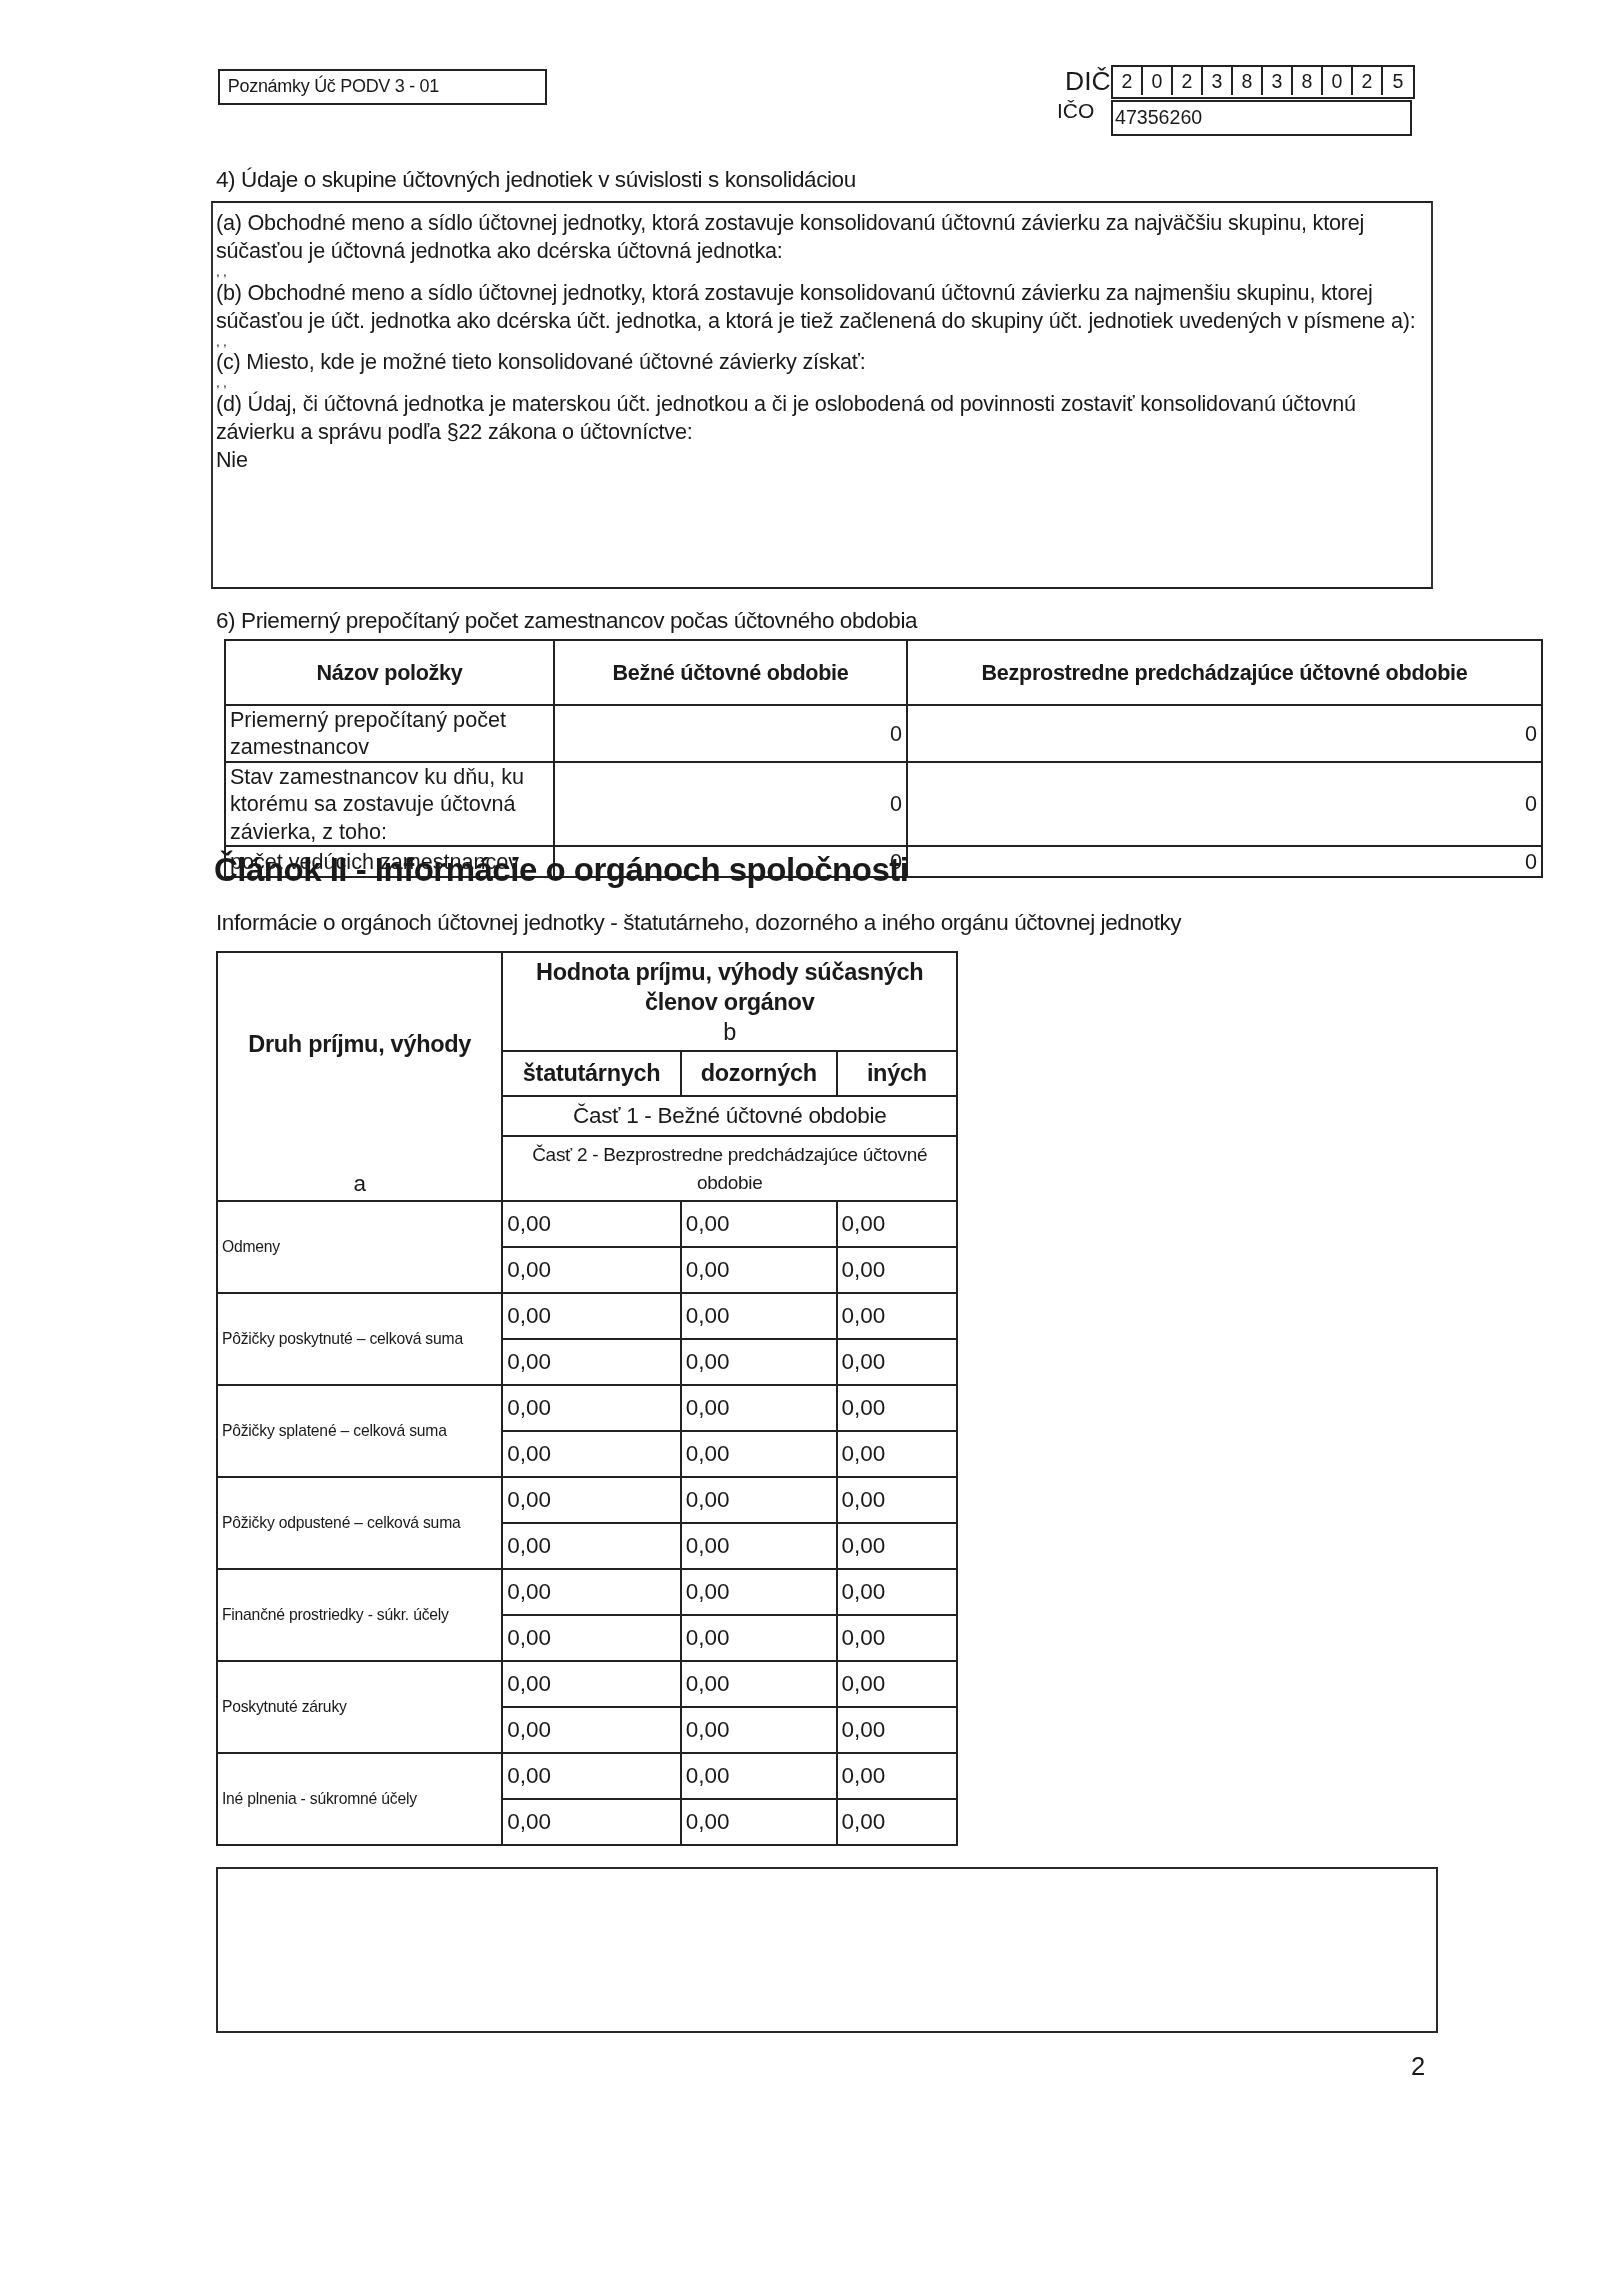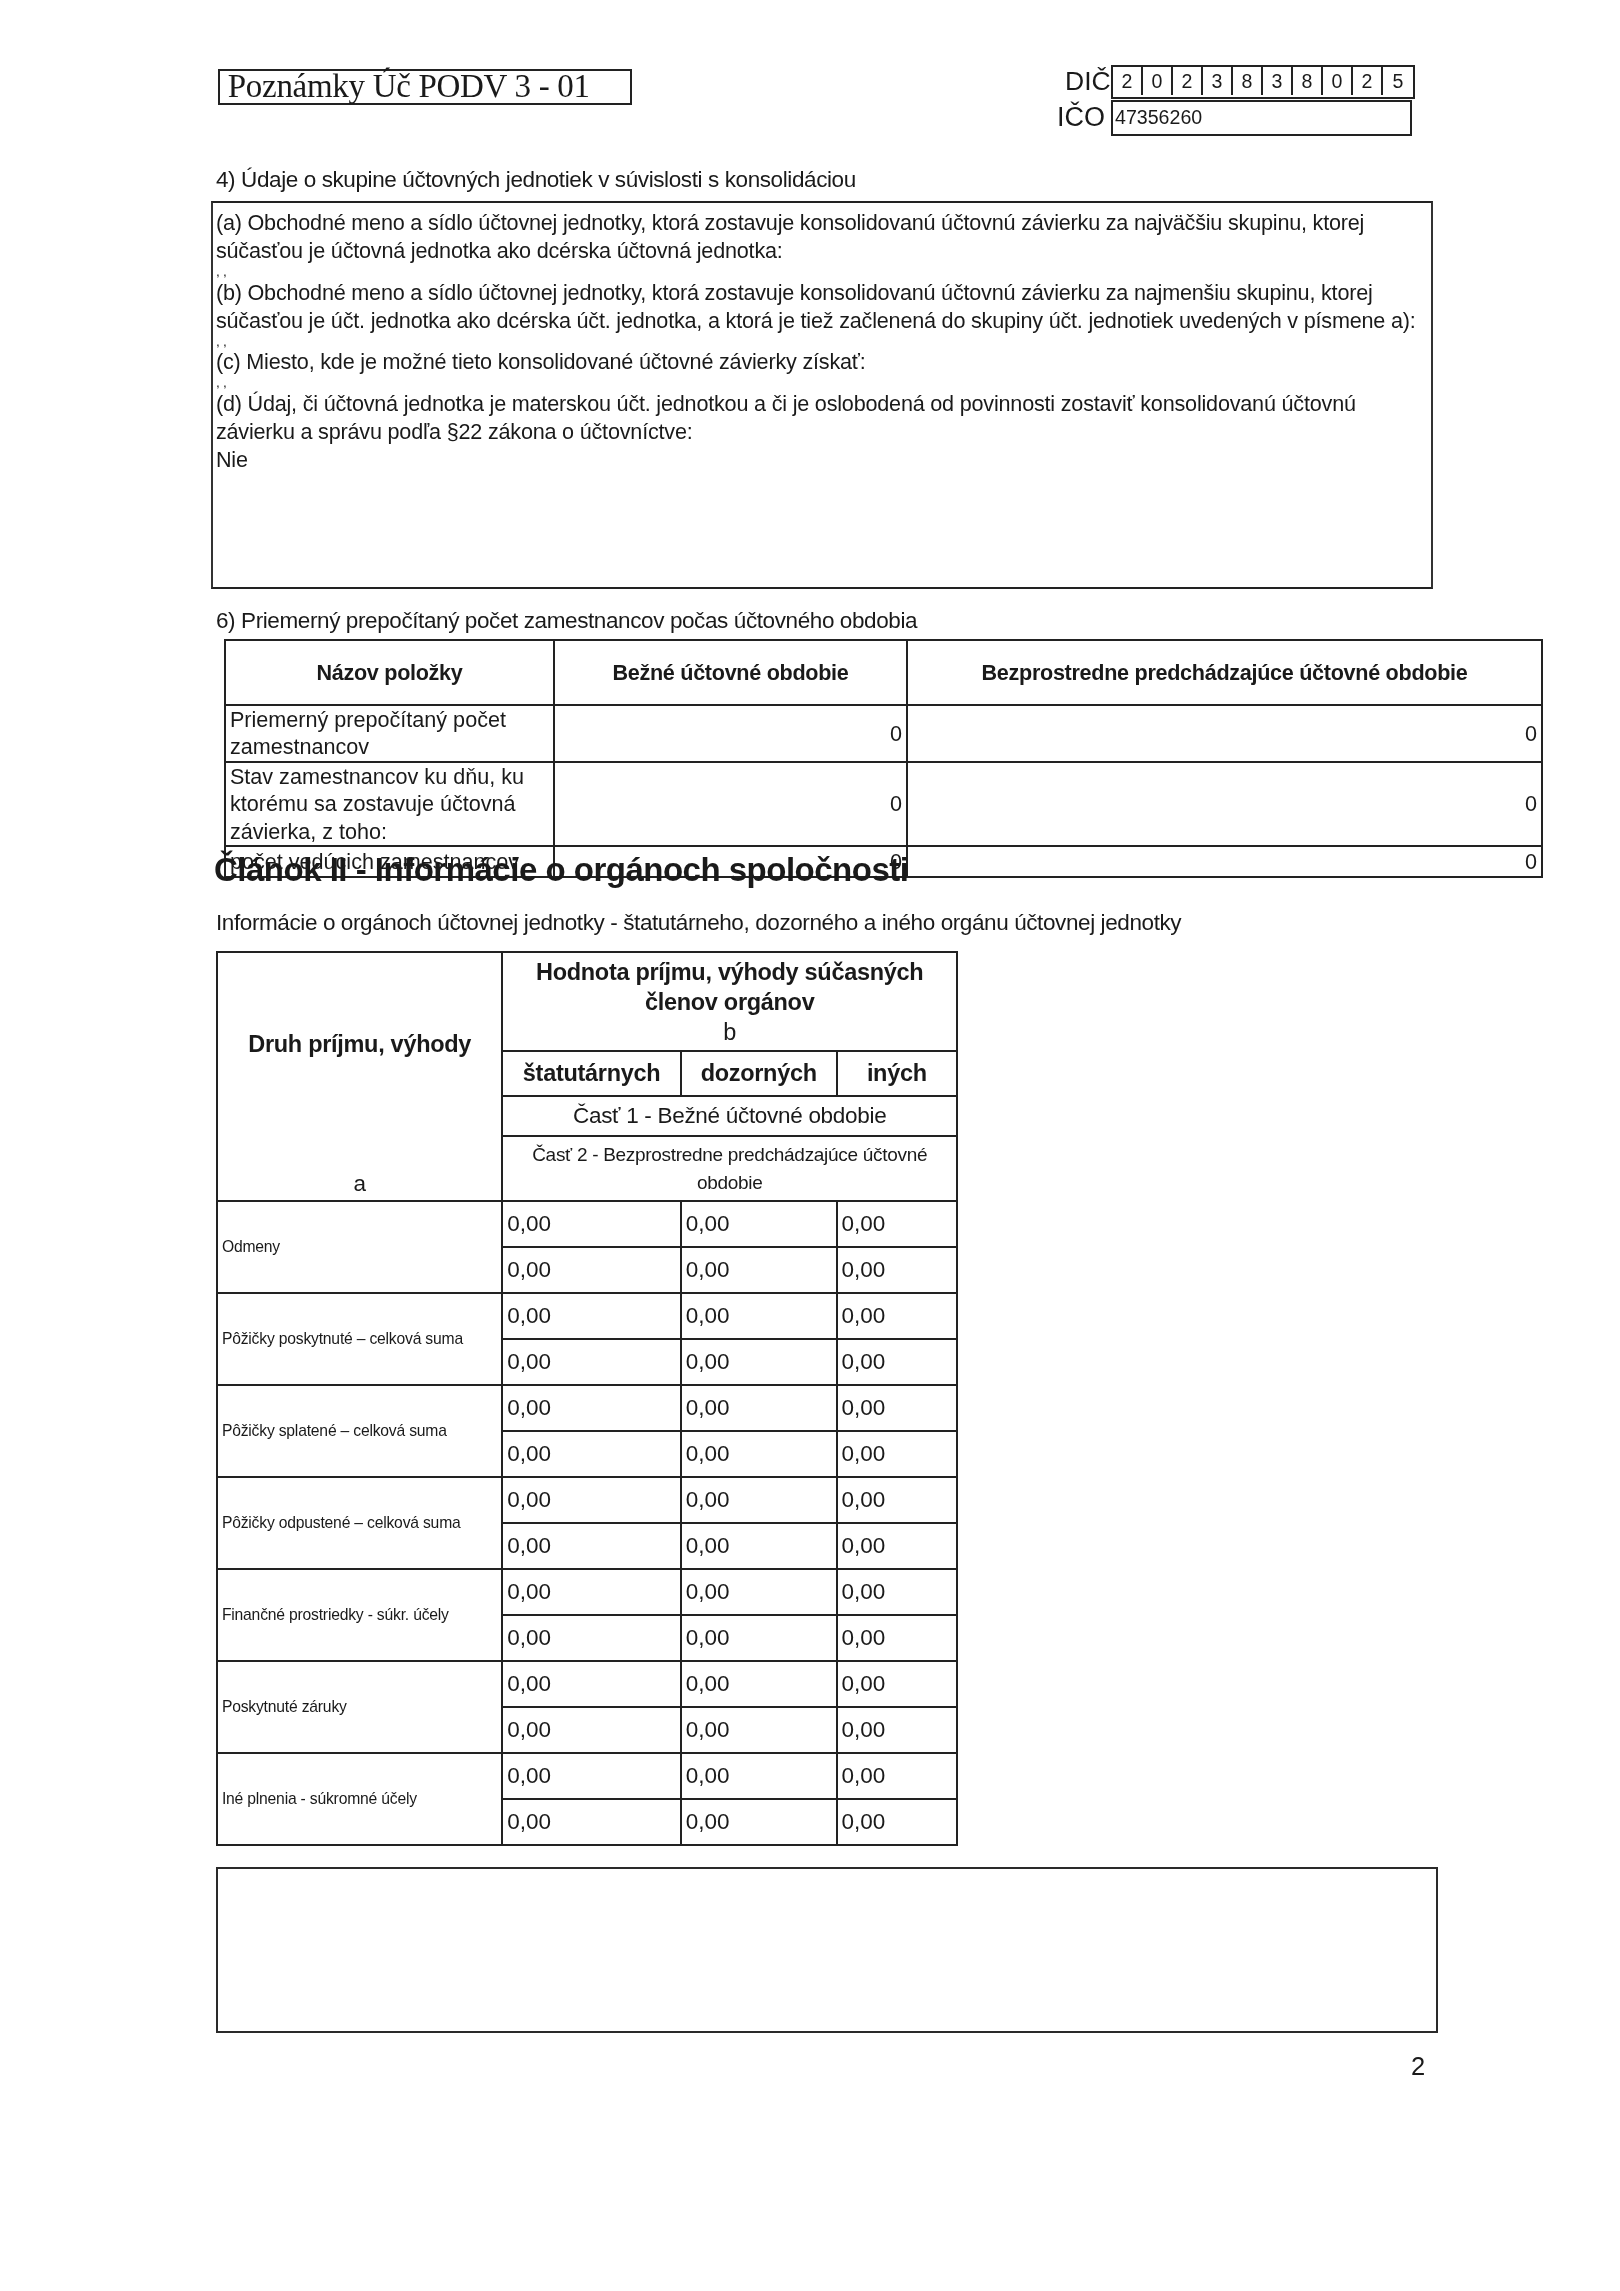--- a/index.html
+++ b/index.html
@@ -1,23 +1,23 @@
 <!DOCTYPE html>
 <html><head>
 <meta charset="utf-8">
 <style>
   * { box-sizing: border-box; margin: 0; padding: 0; }
   html, body { width: 1620px; height: 2292px; background: #ffffff; }
   body { position: relative; font-family: "Liberation Sans", sans-serif; color: #1a1a1a; overflow: hidden; }
   .abs { position: absolute; }
 
   
-  .form-id { left: 218px; top: 69px; width: 414px; height: 36px; border: 2.9px solid #222; font-size: 33px; line-height: 30px; padding-left: 7.8px; letter-spacing: -0.3px; font-family: Liberation Serif, serif; }
+  .form-id { left: 218px; top: 69px; width: 329px; height: 36px; border: 2.9px solid #222; font-size: 18px; line-height: 30px; padding-left: 7.8px; letter-spacing: -0.3px; }
   .dic-label { left: 1065px; top: 65px; font-size: 26.5px; line-height: 33px; }
-  .ico-label { left: 1057px; top: 101px; font-size: 27px; line-height: 33px; text-align: right; }
+  .ico-label { left: 1057px; top: 94px; font-size: 21px; line-height: 33px; text-align: right; }
   .dic-boxes { left: 1111px; top: 65px; height: 34px; display: flex; border: 2.9px solid #222; }
   .dic-digit { width: 30px; height: 28px; border-right: 2px solid #222; font-size: 19.6px; text-align: center; line-height: 28px; }
   .dic-digit:last-child { border-right: none; }
   .ico-box { left: 1111px; top: 100px; width: 301px; height: 36px; border: 2.9px solid #222; font-size: 19.6px; line-height: 30px; padding-left: 2px; }
 
   
   .sec4-title { left: 216px; top: 167px; font-size: 22.5px; letter-spacing: -0.4px; }
   .sec4-box { left: 211px; top: 201px; width: 1222px; height: 388px; border: 2px solid #333; border-top: 2.9px solid #222; border-bottom: 2.9px solid #222; padding: 5.9px 2px 0 2.9px; font-size: 21.6px; line-height: 28px; letter-spacing: -0.2px; }
   .sec4-box p { margin: 0; }
   .quote-mark { font-size: 13.7px; line-height: 13.7px; height: 13.7px; margin-top: 13.7px; }

